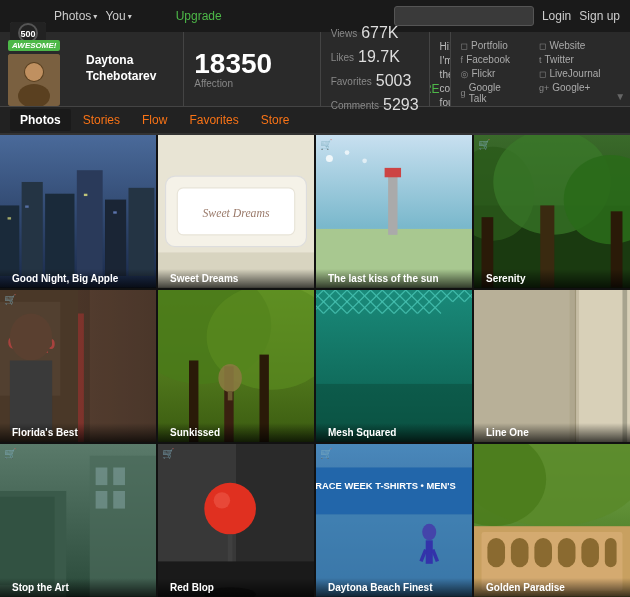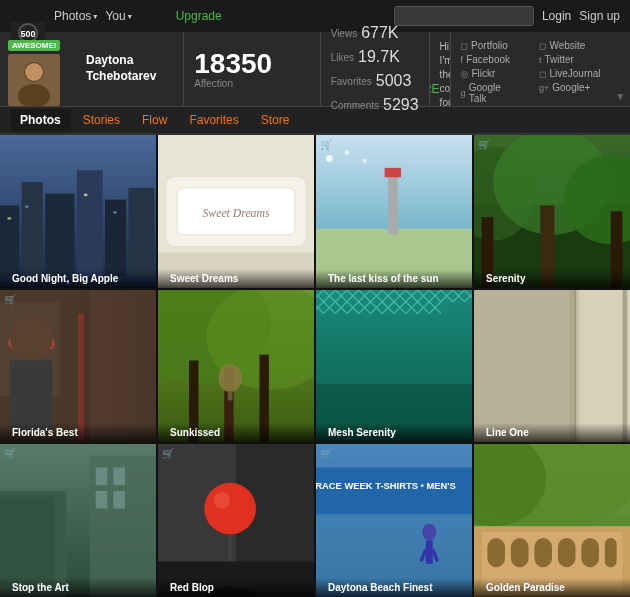--- a/index.html
+++ b/index.html
@@ -65,20 +65,21 @@
       border-radius: 2px;
       position: absolute;
       top: 0; left: 0;
       text-transform: uppercase;
     }
     .avatar-wrapper {
       position: relative;
       width: 60px;
       margin: 8px;
       flex-shrink: 0;
+      font-style: italic;
     }
     .avatar {
       width: 52px;
       height: 52px;
       background: linear-gradient(135deg, #8a6a3a, #5a4020);
       border-radius: 3px;
       margin-top: 14px;
       overflow: hidden;
       display: flex; align-items: center; justify-content: center;
       color: #ddd; font-size: 20px;
@@ -543,21 +544,21 @@
             <line x1="90" y1="0" x2="80" y2="10"></line>
       <line x1="90" y1="0" x2="100" y2="10"></line>
             <line x1="100" y1="0" x2="90" y2="10"></line>
       <line x1="100" y1="0" x2="110" y2="10"></line>
             <line x1="110" y1="0" x2="100" y2="10"></line>
       <line x1="110" y1="0" x2="120" y2="10"></line>
             <line x1="120" y1="0" x2="110" y2="10"></line>
     </g>
     <rect x="0" y="80" width="160" height="50" fill="#0a4a3a" opacity="0.5"></rect>
   </svg></div>
-      <div class="photo-label">Mesh Serenity</div>
+      <div class="photo-label">Mesh Squared</div>
     </div>
     <div class="photo-cell">
       <div style="width: 100%; height: 100%;"><svg width="100%" height="100%" viewBox="0 0 160 130" preserveAspectRatio="xMidYMid slice">
     <rect width="160" height="130" fill="#c8c0a8"></rect>
     <rect x="0" y="0" width="100" height="130" fill="#b8b098"></rect>
     <rect x="100" y="0" width="60" height="130" fill="#d8d0b8"></rect>
     <rect x="140" y="0" width="4" height="130" fill="#606050" opacity="0.4"></rect>
     <line x1="100" y1="0" x2="100" y2="130" stroke="#a0987a" stroke-width="1"></line>
     <rect x="95" y="0" width="8" height="130" fill="#9a9278" opacity="0.3"></rect>
   </svg></div>

